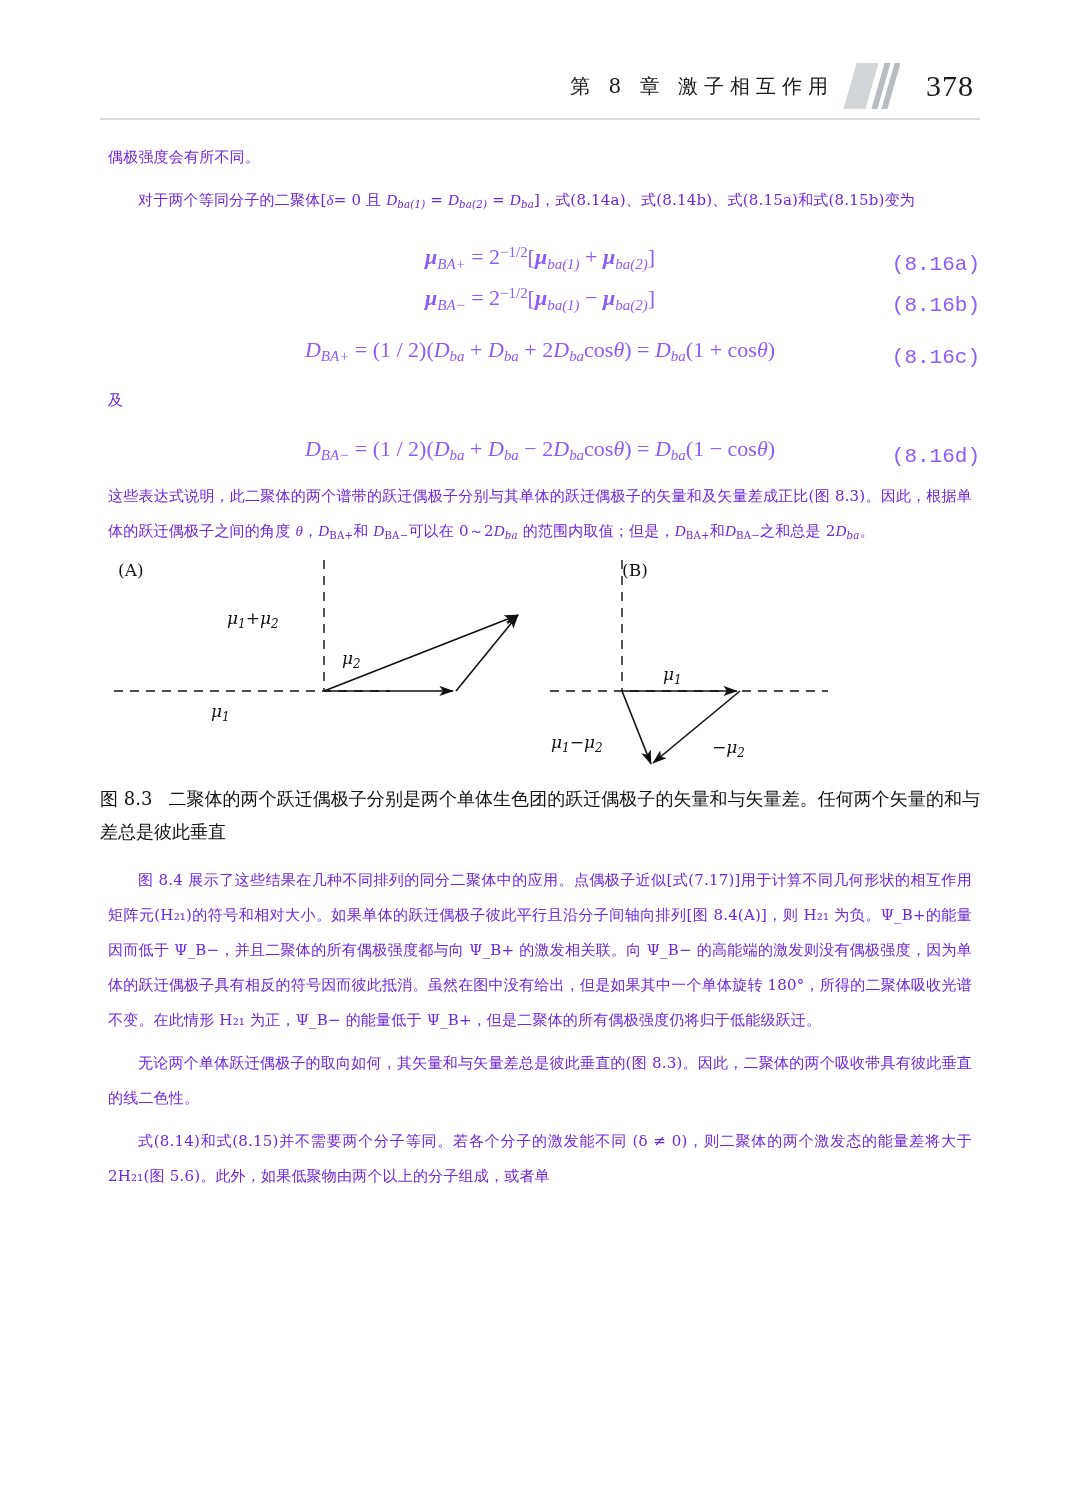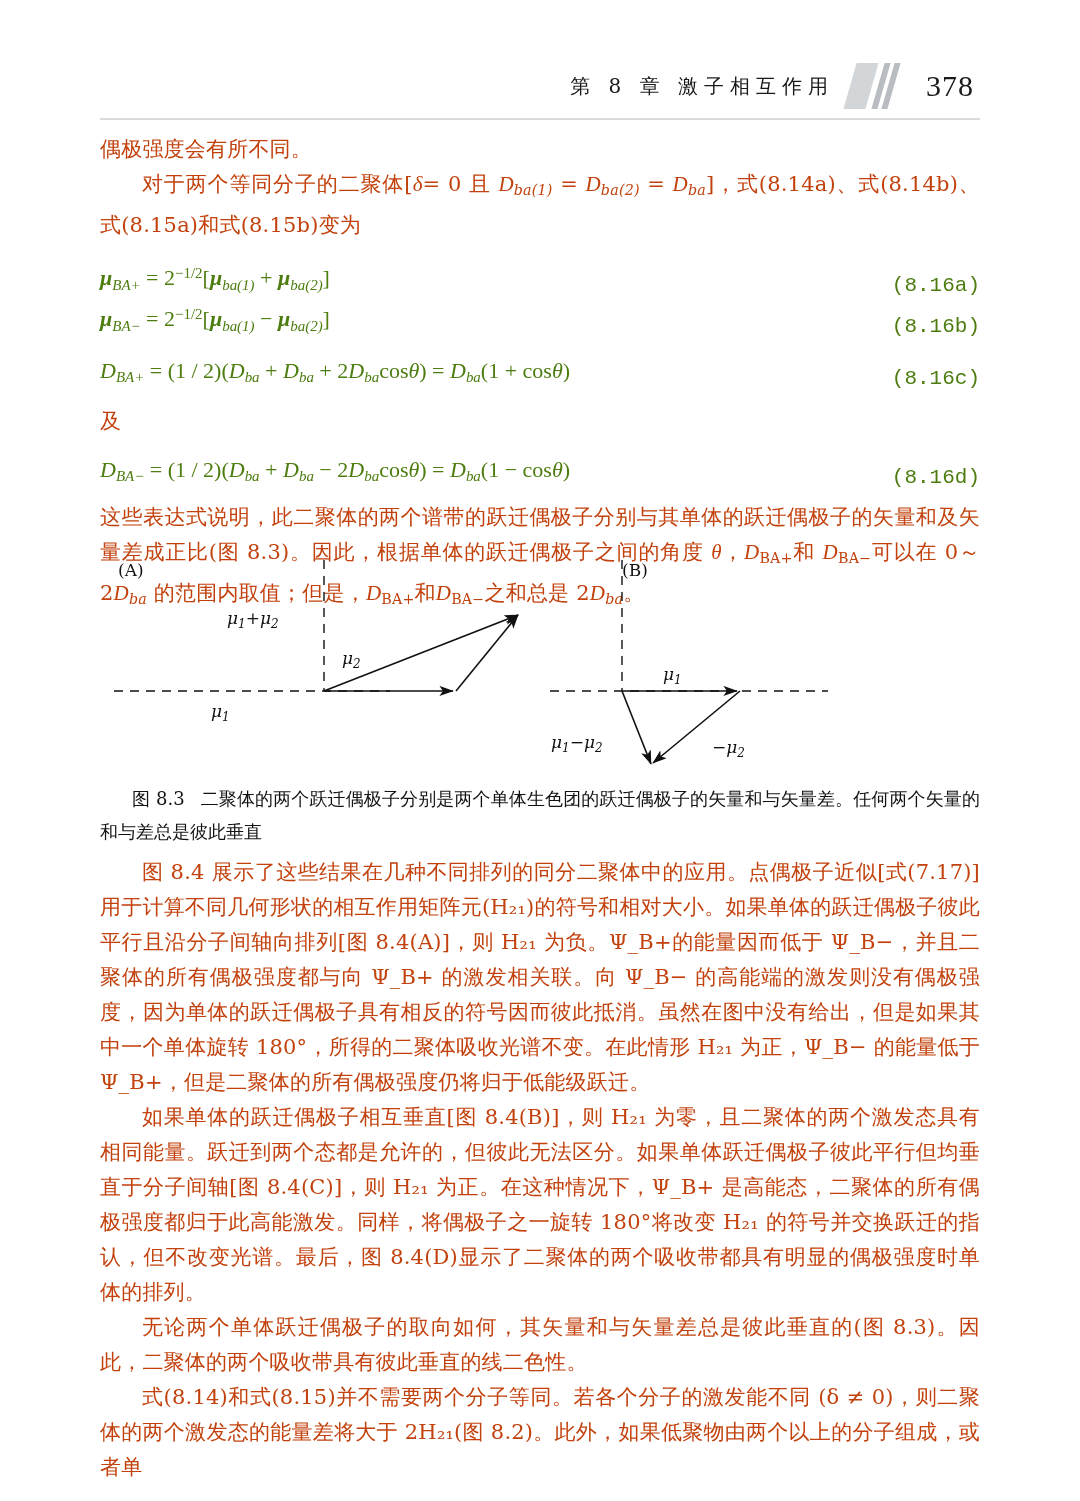--- a/index.html
+++ b/index.html
@@ -46,63 +46,63 @@
     min-width:54px;text-align:left;
   }
   .header-rule{
     position:absolute;left:100px;top:118px;width:880px;height:2px;
     background:#d8dadc;
   }
 
   
   .content{position:absolute;left:100px;top:132px;width:880px;}
   p.para{
-    margin:0;
-    font-size:21px;
+    margin:8px;
+    font-size:15px;
     line-height:35px;
     text-align:justify;
     text-justify:inter-ideograph;
-    color:#c2410c;
+    color:#6d28d9;
     font-family:"DejaVu Serif",serif;
     letter-spacing:0.2px;
   }
   p.indent{text-indent:2em;}
   .mi{font-family:"Liberation Serif",serif;font-style:italic;}
   sub{font-size:0.68em;vertical-align:-0.28em;font-style:italic;}
   sub.up{font-style:normal;}
   sup{font-size:0.68em;vertical-align:0.5em;font-style:normal;}
 
   
   .eq-block{position:relative;width:880px;}
   .eq-row{
     position:relative;
-    display:flex;align-items:baseline;
+    display:flex;align-items:baseline;justify-content:center;
     font-family:"Liberation Serif","DejaVu Serif",serif;
     font-size:22px;
-    color:#4d7c0f;
+    color:#8b5cf6;
   }
   .eq-body{white-space:nowrap;}
   .eq-tag{
     position:absolute;right:0;top:9px;
     font-size:21px;font-family:Liberation Mono, monospace;
   }
   .bm{font-weight:bold;font-style:italic;font-family:"Liberation Serif",serif;}
   .it{font-style:italic;}
   .rm{font-style:normal;}
 
   
   .figure{position:absolute;left:100px;top:552px;width:880px;height:230px;}
   .figure svg{display:block;}
   .fig-caption{
     position:absolute;left:100px;top:782px;width:880px;
     font-size:18px;line-height:33px;color:#121212;
     font-family:"DejaVu Serif",serif;
     text-align:justify;text-justify:inter-ideograph;
   }
-  .fig-caption .lbl{margin-right:16px;margin-left:32px;}
+  .fig-caption .lbl{margin-right:16px;}
 
   .lower{position:absolute;left:100px;top:855px;width:880px;}
 </style>
 </head>
 <body>
 
 <div class="page">
 
   <div class="header">
     <div class="header-inner">
@@ -209,18 +209,17 @@
       <text x="612" y="201" font-family="DejaVu Serif, serif" font-size="17" font-style="italic" fill="#111"><tspan font-style="normal">−</tspan><tspan>μ</tspan><tspan font-size="12" dy="4">2</tspan></text>
     </svg>
   </div>
 
   <div class="fig-caption">
     <span class="lbl">图 8.3</span><span>二聚体的两个跃迁偶极子分别是两个单体生色团的跃迁偶极子的矢量和与矢量差。任何两个矢量的和与差总是彼此垂直</span>
   </div>
 
   <div class="lower">
     <p class="para indent">图 8.4 展示了这些结果在几种不同排列的同分二聚体中的应用。点偶极子近似[式(7.17)]用于计算不同几何形状的相互作用矩阵元(H₂₁)的符号和相对大小。如果单体的跃迁偶极子彼此平行且沿分子间轴向排列[图 8.4(A)]，则 H₂₁ 为负。Ψ_B+的能量因而低于 Ψ_B−，并且二聚体的所有偶极强度都与向 Ψ_B+ 的激发相关联。向 Ψ_B− 的高能端的激发则没有偶极强度，因为单体的跃迁偶极子具有相反的符号因而彼此抵消。虽然在图中没有给出，但是如果其中一个单体旋转 180°，所得的二聚体吸收光谱不变。在此情形 H₂₁ 为正，Ψ_B− 的能量低于 Ψ_B+，但是二聚体的所有偶极强度仍将归于低能级跃迁。</p>
-    <p class="para indent">如果单体的跃迁偶极子相互垂直[图 8.4(B)]，则 H₂₁ 为零，且二聚体的两个激发态具有相同能量。跃迁到两个态都是允许的，但彼此无法区分。如果单体跃迁偶极子彼此平行但均垂直于分子间轴[图 8.4(C)]，则 H₂₁ 为正。在这种情况下，Ψ_B+ 是高能态，二聚体的所有偶极强度都归于此高能激发。同样，将偶极子之一旋转 180°将改变 H₂₁ 的符号并交换跃迁的指认，但不改变光谱。最后，图 8.4(D)显示了二聚体的两个吸收带都具有明显的偶极强度时单体的排列。</p>
     <p class="para indent">无论两个单体跃迁偶极子的取向如何，其矢量和与矢量差总是彼此垂直的(图 8.3)。因此，二聚体的两个吸收带具有彼此垂直的线二色性。</p>
-    <p class="para indent">式(8.14)和式(8.15)并不需要两个分子等同。若各个分子的激发能不同 (δ ≠ 0)，则二聚体的两个激发态的能量差将大于 2H₂₁(图 8.2)。此外，如果低聚物由两个以上的分子组成，或者单</p>
+    <p class="para indent">式(8.14)和式(8.15)并不需要两个分子等同。若各个分子的激发能不同 (δ ≠ 0)，则二聚体的两个激发态的能量差将大于 2H₂₁(图 5.6)。此外，如果低聚物由两个以上的分子组成，或者单</p>
   </div>
 
 </div>
 
 </body></html>

